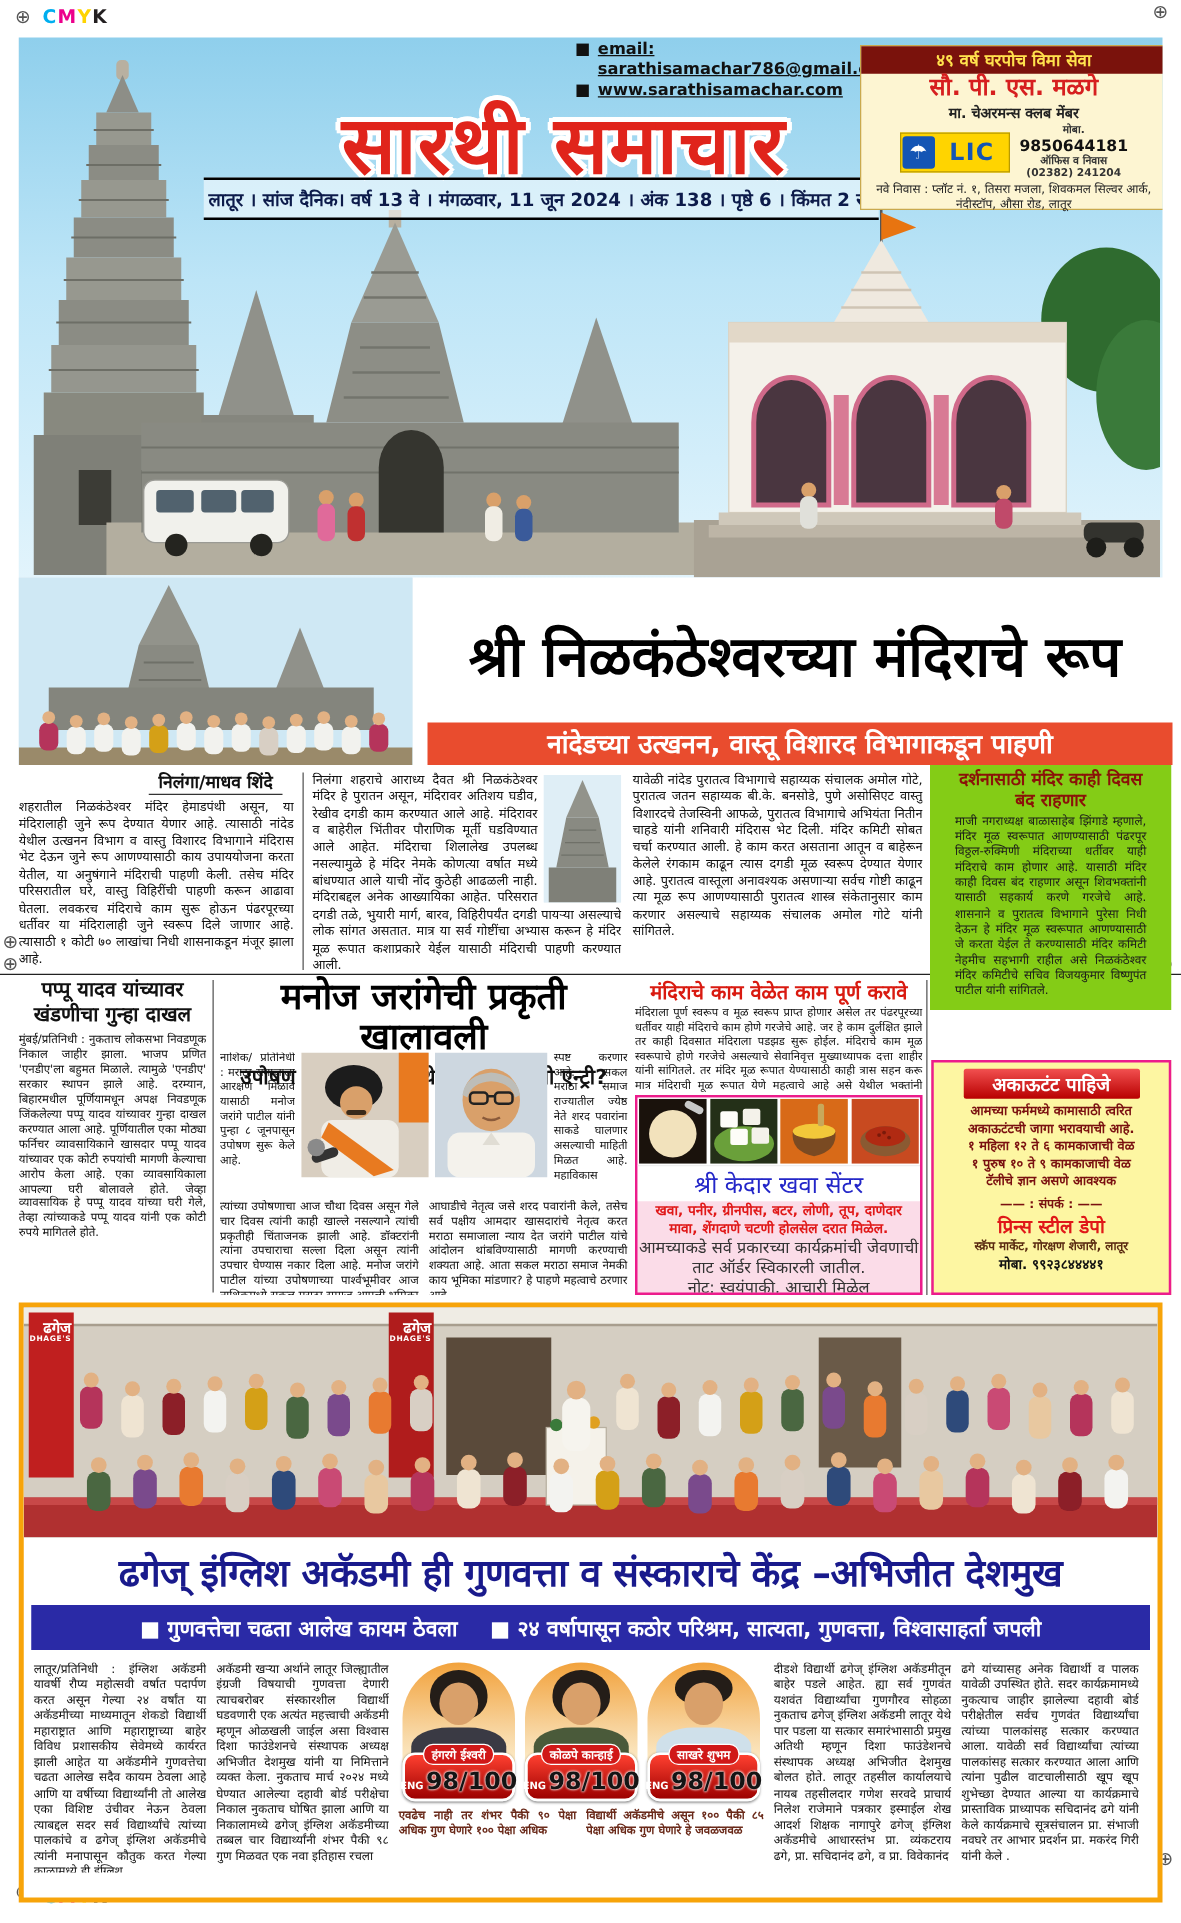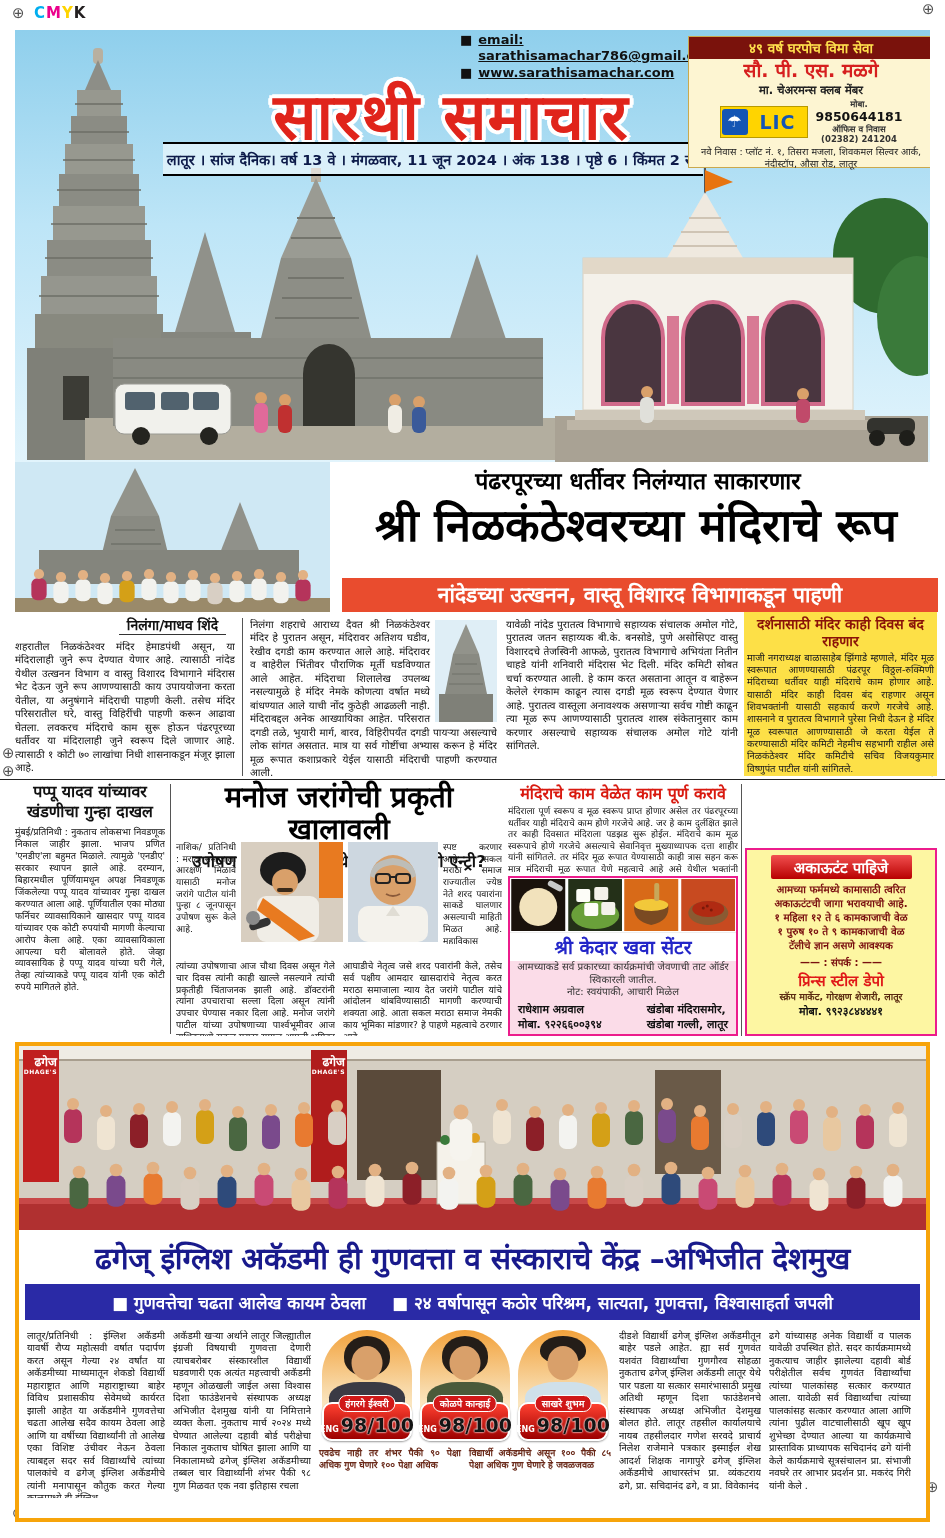--- a/index.html
+++ b/index.html
@@ -43,22 +43,22 @@
   .headline{position:absolute;left:334px;top:30px;width:604px;text-align:center;font-size:45px;font-weight:900;color:#000;line-height:1.5}
   .redbar{position:absolute;left:342px;top:116px;width:596px;height:34px;background:#e94c2e;color:#ffffff;
           font-size:21px;font-weight:bold;text-align:center;line-height:34px}
   .byline{position:absolute;left:15px;top:153px;width:315px;text-align:center;font-size:14px;font-weight:bold}
   .byline span{border-bottom:1px solid #333;padding:0 8px 1px}
   .lcol{position:absolute;font-size:10.2px;line-height:1.32}
   .col1{left:15px;top:178px;width:220px;height:134px}
   .col2{left:242px;top:156px;width:255px;height:158px;border-left:1px solid #555;padding-left:7px;box-sizing:border-box}
   .col3{left:506px;top:156px;width:232px;height:158px}
   .thumb{float:right;width:62px;height:102px;margin:2px 0 2px 5px;background:#dfeef6}
-  .ybox{position:absolute;left:744px;top:150px;width:193px;height:164px;background:#fde047;
-        padding:4px 3px;box-sizing:border-box;overflow:hidden}
+  .ybox{position:absolute;left:744px;top:150px;width:193px;height:196px;background:#84cc16;
+        padding:4px 20px;box-sizing:border-box;overflow:hidden}
   .ybox-title{font-size:14px;font-weight:800;color:#8a1208;text-align:center;line-height:1.2;margin-bottom:2px}
   .ybox-body{font-size:9.5px;line-height:1.3;text-align:justify;color:#1a1a1a}
 
   
   .mid{position:absolute;left:0;top:782px;width:945px;height:256px}
   .vline{position:absolute;border-left:1px solid #555}
   .pappu{position:absolute;left:15px;top:0;width:150px;height:254px;overflow:hidden}
   .pappu-title{font-size:16px;font-weight:800;text-align:center;line-height:1.25}
   .pappu-body{font-size:9.2px;line-height:1.3;text-align:justify;margin-top:4px}
   .jarange{position:absolute;left:176px;top:0;width:326px;height:254px}
@@ -69,23 +69,23 @@
   .j-cols{position:absolute;left:0;top:178px;width:326px;height:76px;display:flex;gap:8px}
   .j-cols div{flex:1;font-size:9.2px;line-height:1.28;text-align:justify;overflow:hidden}
   .twork{position:absolute;left:508px;top:0;width:230px;height:92px;overflow:hidden}
   .twork-title{color:#d91a10;font-size:16px;font-weight:800;text-align:center}
   .twork-body{font-size:9px;line-height:1.28;text-align:justify;margin-top:2px}
   
   .khawa{position:absolute;left:508px;top:94px;width:230px;height:160px;border:2px solid #ec1c8c;
          background:#fbdce8;box-sizing:border-box;overflow:hidden;text-align:center}
   .food{display:flex;gap:2px;height:52px;background:#fff;padding:1px}
   .food svg{flex:1;height:100%}
-  .khawa-title{background:#fff;color:#2326c8;font-size:19px;font-weight:700;padding:1px 12px;border-top:1px solid #eee}
+  .khawa-title{background:#fff;color:#2326c8;font-size:19px;font-weight:400;padding:1px 12px;border-top:1px solid #eee}
   .khawa-line{color:#e01818;font-weight:bold;font-size:11px;line-height:1.25;padding:1px 4px}
-  .khawa-tiny{font-size:10px;color:#333;line-height:1.25}
+  .khawa-tiny{font-size:13px;color:#333;line-height:1.25}
   .khawa-contact{display:flex;justify-content:space-between;padding:2px 8px 0;font-size:11px;font-weight:bold;color:#111;text-align:left}
   
   .acct{position:absolute;left:745px;top:66px;width:192px;height:188px;border:2.5px solid #ec1c8c;
         background:#fdf6a2;box-sizing:border-box;text-align:center;overflow:hidden}
   .acct-title{width:75%;margin:5px auto 4px;background:linear-gradient(180deg,#f25050,#b80000);
               color:#fff;font-size:15px;font-weight:800;padding:2px 0;border-radius:2px}
   .acct-line{font-size:10.3px;font-weight:bold;color:#7a1010;line-height:1.35;padding:0 6px}
   .acct-sep{font-size:10px;font-weight:bold;color:#7a1010;margin:3px 0 1px}
   .acct-name{color:#e01818;font-size:15px;font-weight:900}
   .acct-addr{font-size:9.5px;font-weight:bold;color:#5a2a10}
@@ -352,21 +352,20 @@
           <g>
             <rect x="258.35" y="119.25" width="15.299999999999999" height="22.099999999999998" rx="5.95" fill="#f2f2ee"></rect>
             <circle cx="266" cy="115" r="5.1" fill="#e2b183"></circle>
           </g>
           <g>
             <rect x="280.35" y="117.25" width="15.299999999999999" height="22.099999999999998" rx="5.95" fill="#b5345b"></rect>
             <circle cx="288" cy="113" r="5.1" fill="#e2b183"></circle>
           </g>
         </g>
     </svg>
-    <div class="kicker">पंढरपूरच्या धर्तीवर निलंग्यात साकारणार</div>
     <div class="headline">श्री निळकंठेश्वरच्या मंदिराचे रूप</div>
     <div class="redbar">नांदेडच्या उत्खनन, वास्तू विशारद विभागाकडून पाहणी</div>
     <div class="byline"><span>निलंगा/माधव शिंदे</span></div>
 
     <div class="lcol col1 jt">शहरातील निळकंठेश्वर मंदिर हेमाडपंथी असून, या मंदिरालाही जुने रूप देण्यात येणार आहे. त्यासाठी नांदेड येथील उत्खनन विभाग व वास्तु विशारद विभागाने मंदिरास भेट देऊन जुने रूप आणण्यासाठी काय उपाययोजना करता येतील, या अनुषंगाने मंदिराची पाहणी केली. तसेच मंदिर परिसरातील घरे, वास्तु विहिरींची पाहणी करून आढावा घेतला. लवकरच मंदिराचे काम सुरू होऊन पंढरपूरच्या धर्तीवर या मंदिरालाही जुने स्वरूप दिले जाणार आहे. त्यासाठी १ कोटी ७० लाखांचा निधी शासनाकडून मंजूर झाला आहे.</div>
     <div class="lcol col2 jt">
       <svg class="thumb" viewBox="0 0 62 102">
         <rect width="62" height="102" fill="#dfeef6"></rect>
         <polygon points="31,4 18,34 44,34" fill="#92938b"></polygon>
         <polygon points="18,34 44,34 52,74 10,74" fill="#898a82"></polygon>
@@ -460,20 +459,21 @@
         <svg viewBox="0 0 54 52">
             <rect width="54" height="52" fill="#c84a20"></rect>
             <ellipse cx="27" cy="34" rx="20" ry="12" fill="#8a5a32"></ellipse>
             <ellipse cx="27" cy="30" rx="16" ry="8" fill="#b02a12"></ellipse>
             <circle cx="22" cy="29" r="1.5" fill="#7a1a0a"></circle>
             <circle cx="30" cy="31" r="1.5" fill="#7a1a0a"></circle>
             <circle cx="26" cy="27" r="1.5" fill="#7a1a0a"></circle>
           </svg>
       </div>
       <div class="khawa-title">श्री केदार खवा सेंटर</div>
+      <div class="khawa-line">खवा, पनीर, ग्रीनपीस, बटर, लोणी, तूप, दाणेदार मावा, शेंगदाणे चटणी होलसेल दरात मिळेल.</div>
       <div class="khawa-tiny">आमच्याकडे सर्व प्रकारच्या कार्यक्रमांची जेवणाची ताट ऑर्डर स्विकारली जातील.</div>
       <div class="khawa-tiny">नोट: स्वयंपाकी, आचारी मिळेल</div>
       <div class="khawa-contact">
         <div>
           <div>राधेशाम अग्रवाल</div>
           <div>मोबा. ९२२६६००३९४</div>
         </div>
         <div>
           <div>खंडोबा मंदिरासमोर,</div>
           <div>खंडोबा गल्ली, लातूर</div>

